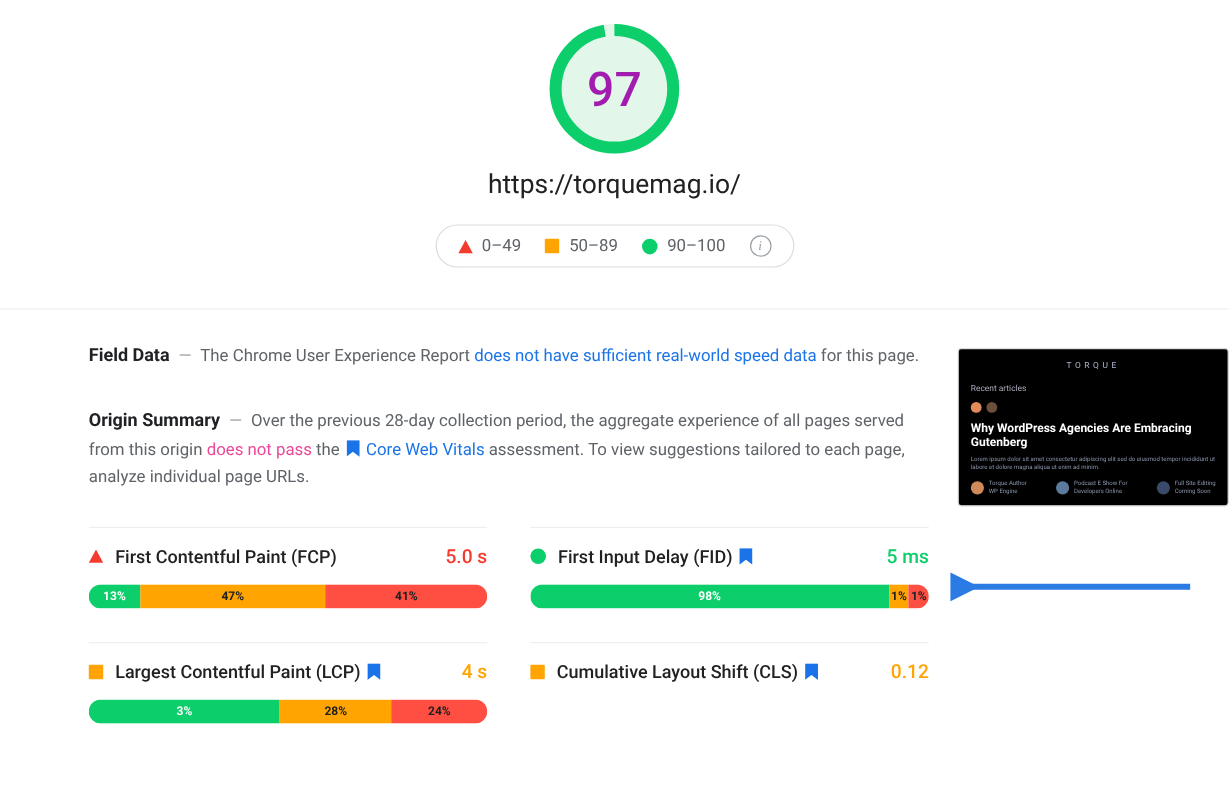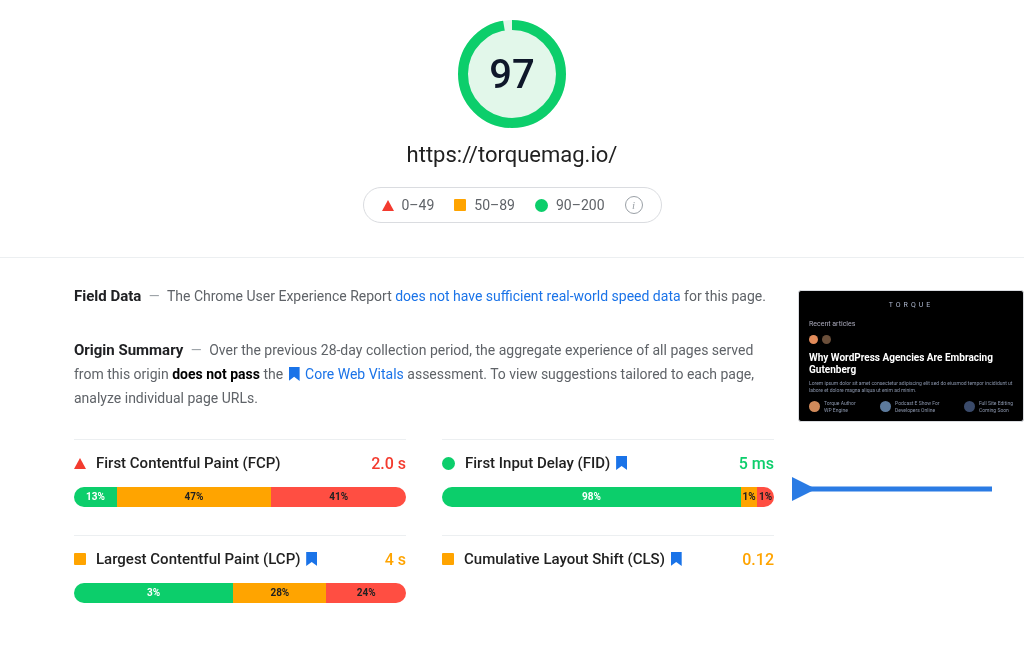--- a/index.html
+++ b/index.html
@@ -10,41 +10,41 @@
     width: 108px; height: 108px; border-radius: 50%;
     background: #E2F7EA;
     display: flex; align-items: center; justify-content: center;
     position: relative; margin: 0 auto;
   }
   .score-gauge::before {
     content: ""; position: absolute; inset: 0; border-radius: 50%;
     border: 10px solid #0CCE6B;
     clip-path: polygon(50% 50%, 50% -10%, 150% -10%, 150% 150%, -50% 150%, -50% -10%, 40% -10%, 50% 50%);
   }
-  .score-num { font-size: 40px; font-weight: 500; color: #0f172a; position: relative; z-index: 1; }
+  .score-num { font-size: 40px; font-weight: 500; color: #a21caf; position: relative; z-index: 1; }
   .url { font-size: 22px; color: #212121; margin-top: 14px; }
   .legend-pill {
     margin: 20px auto 0; display: inline-flex; align-items: center; gap: 20px;
     border: 1px solid #dadce0; border-radius: 24px; padding: 8px 18px;
     font-size: 14px; color: #5f6368;
   }
   .leg-item { display: inline-flex; align-items: center; gap: 8px; }
   .tri-red { width:0;height:0;border-left:6px solid transparent;border-right:6px solid transparent;border-bottom:11px solid #f33b2f; display:inline-block;}
   .sq-orange { width:12px;height:12px;background:#FFA400;display:inline-block;border-radius:1px;}
   .cir-green { width:13px;height:13px;background:#0CCE6B;border-radius:50%;display:inline-block;}
   .info-icon { width:18px;height:18px;border:1.5px solid #9aa0a6;border-radius:50%;display:inline-flex;align-items:center;justify-content:center;font-size:11px;color:#9aa0a6;font-family:serif;font-style:italic;}
   hr.sep { border:none; border-top:1px solid #eceff1; margin-top:18px;}
   .content-wrap { display:flex; padding: 26px 22px 30px 74px; gap: 24px; position: relative; }
   .left-col { flex: 0 0 700px; }
   .right-col { flex: 0 0 auto; padding-top:6px; }
   .para { font-size: 14px; color:#5f6368; line-height:1.7; margin-bottom: 28px;}
   .para strong.hd { color:#202124; font-weight:700; font-size:15px;}
   .dash { color:#9aa0a6; margin: 0 4px;}
   .link-blue { color:#1a73e8; }
-  .fail-red { color:#000000; font-weight:700;}
+  .fail-red { color:#ec4899; font-weight:400;}
   .bm { display:inline-block; width:11px; height:14px; background:#1a73e8; clip-path: polygon(0 0,100% 0,100% 100%,50% 70%,0 100%); vertical-align:-2px; margin:0 2px;}
   .metrics-grid { display:grid; grid-template-columns: 1fr 1fr; column-gap: 36px; row-gap: 28px; }
   .metric { border-top:1px solid #eceff1; padding-top:14px;}
   .metric-header { display:flex; align-items:center; gap:10px;}
   .metric-header .shape { flex:0 0 auto;}
   .metric-name { font-size:15px; font-weight:500; color:#212121; flex:1;}
   .metric-value { font-size:16px; font-weight:500;}
   .val-red { color:#f33b2f;}
   .val-orange { color:#FFA400;}
   .val-green { color:#0CCE6B;}
@@ -80,21 +80,21 @@
     <span class="leg-item">
       <span class="tri-red"></span>
       <span>0–49</span>
     </span>
     <span class="leg-item">
       <span class="sq-orange"></span>
       <span>50–89</span>
     </span>
     <span class="leg-item">
       <span class="cir-green"></span>
-      <span>90–200</span>
+      <span>90–100</span>
     </span>
     <span class="info-icon">i</span>
   </div>
 </div>
 <hr class="sep">
 
 <div class="content-wrap">
   <div class="left-col">
     <p class="para">
       <strong class="hd">Field Data</strong>
@@ -107,21 +107,21 @@
       <span class="dash">—</span>
       <span>Over the previous 28-day collection period, the aggregate experience of all pages served from this origin </span><span class="fail-red">does not pass</span><span> the </span><span class="bm"></span> <a class="link-blue">Core Web Vitals</a><span> assessment. To view suggestions tailored to each page, analyze individual page URLs.</span>
     </p>
 
     <div class="metrics-grid">
 
       <div class="metric">
         <div class="metric-header">
           <span class="shape tri-red"></span>
           <span class="metric-name">First Contentful Paint (FCP)</span>
-          <span class="metric-value val-red">2.0 s</span>
+          <span class="metric-value val-red">5.0 s</span>
         </div>
         <div class="bar">
           <span class="seg-g" style="width: 13%;">13%</span>
           <span class="seg-o" style="width: 47%;">47%</span>
           <span class="seg-r" style="width: 41%;">41%</span>
         </div>
       </div>
 
       <div class="metric">
         <div class="metric-header">

